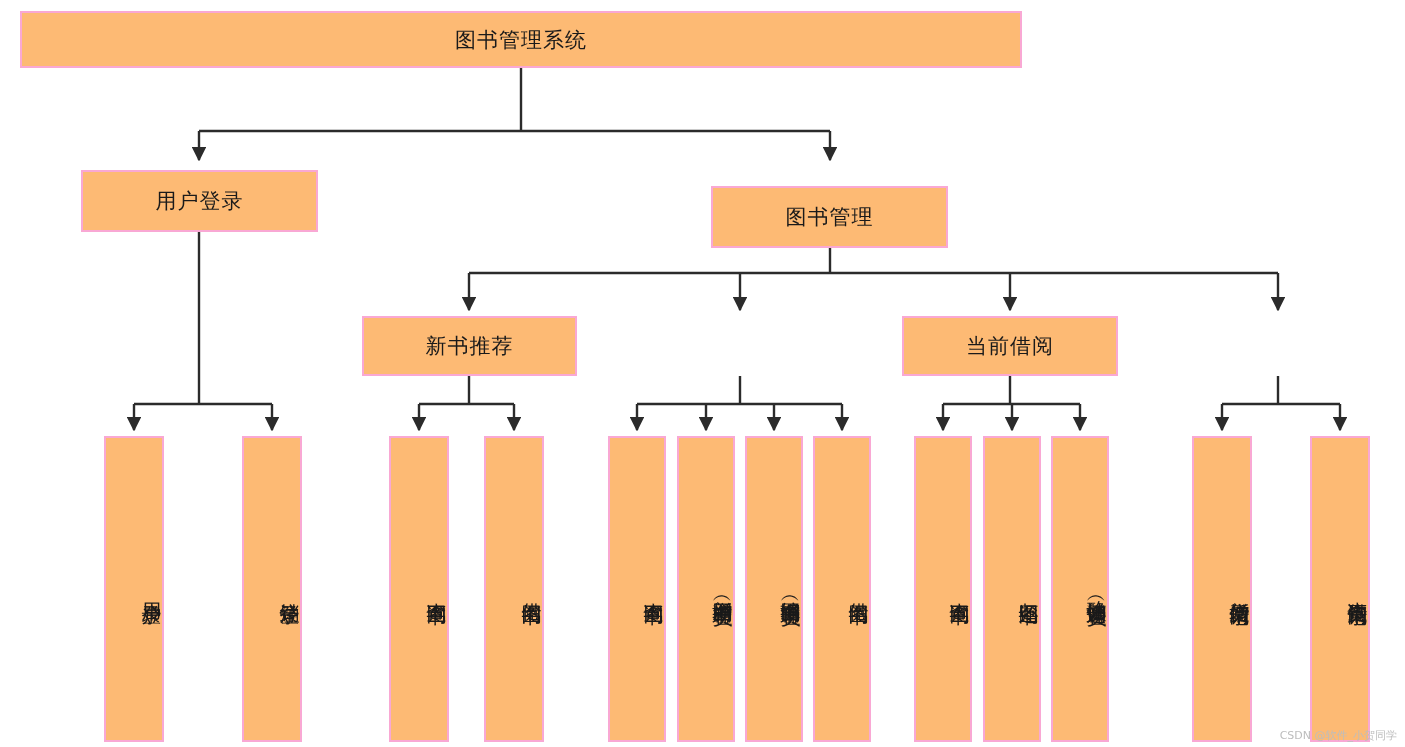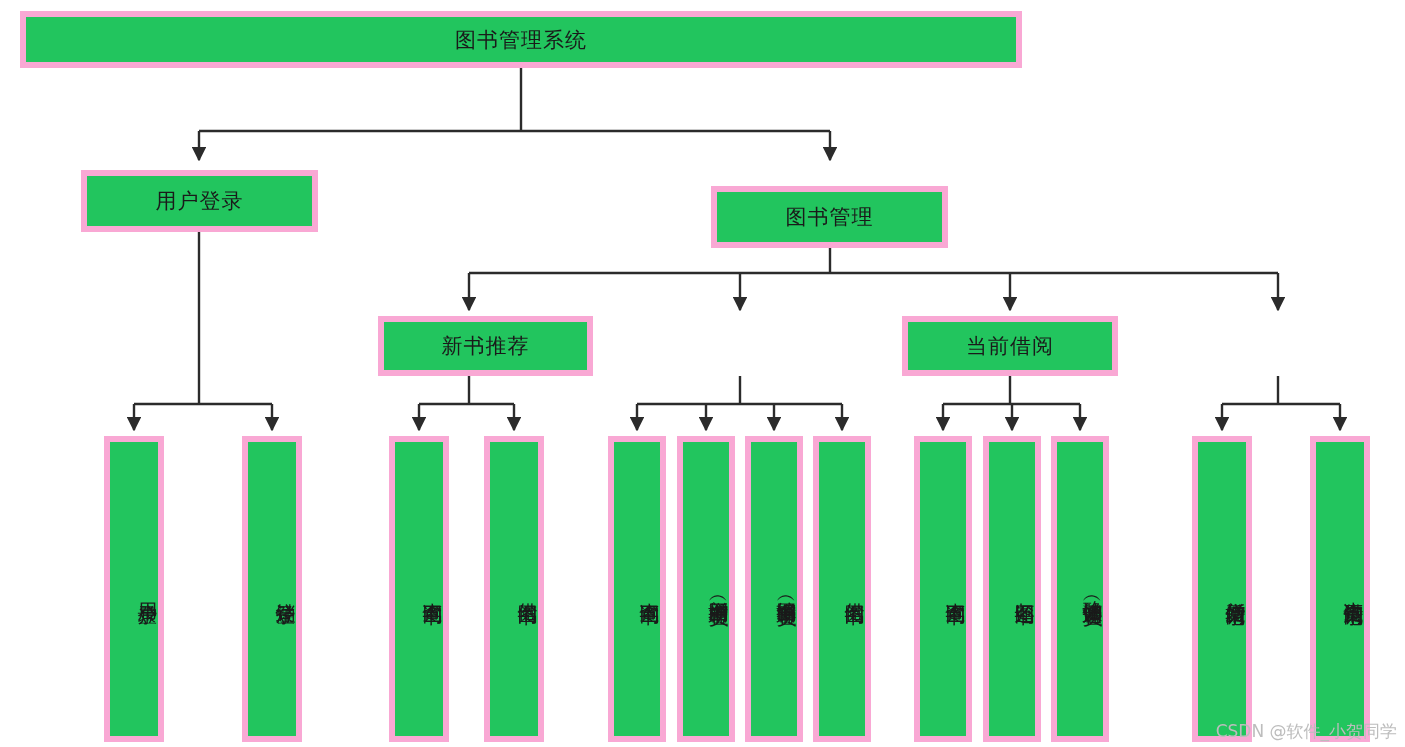--- a/index.html
+++ b/index.html
@@ -4,34 +4,34 @@
 <style>
   html,body{margin:0;padding:0;background:#ffffff;}
   body{
     width:1405px;height:747px;overflow:hidden;
     font-family:"Liberation Sans","DejaVu Sans",sans-serif;
   }
   #diagram-root{position:relative;width:1405px;height:747px;background:#fff;}
   svg#wires{position:absolute;left:0;top:0;width:1405px;height:747px;}
   .node{
     position:absolute;box-sizing:border-box;
-    background:#22c55e;border:6px solid #f9a8d4;
+    background:#fdba74;border:2px solid #f9a8d4;
     display:flex;align-items:center;justify-content:center;
     color:#1a1a1a;
   }
   .node.h{font-size:21px;letter-spacing:1px;}
   .node.v{
     writing-mode:vertical-rl;text-orientation:upright;
     font-size:20px;line-height:1.08;letter-spacing:1px;
     padding:6px 0;align-items:flex-start;justify-content:center;
     white-space:nowrap;
   }
   #watermark{
     position:absolute;right:8px;bottom:4px;
-    font-size:17px;color:#bdbdbd;white-space:nowrap;
+    font-size:11px;color:#bdbdbd;white-space:nowrap;
     font-family:"DejaVu Sans",sans-serif;
   }
 </style>
 </head>
 <body>
 
 <div id="diagram-root">
 
   <svg id="wires" viewBox="0 0 1405 747" xmlns="http://www.w3.org/2000/svg">
     <defs>
@@ -87,21 +87,21 @@
     <span>图书管理系统</span>
   </div>
 
   <div class="node h" style="left:81px;top:170px;width:237px;height:62px;">
     <span>用户登录</span>
   </div>
   <div class="node h" style="left:711px;top:170px;width:237px;height:62px;margin-top:16px;">
     <span>图书管理</span>
   </div>
 
-  <div class="node h" style="left:362px;top:316px;width:215px;height:60px;margin-left:16px;">
+  <div class="node h" style="left:362px;top:316px;width:215px;height:60px;">
     <span>新书推荐</span>
   </div>
   <div class="node h" style="left:902px;top:316px;width:216px;height:60px;">
     <span>当前借阅</span>
   </div>
 
   <div id="leaf-layer">
       <div class="node v" style="left: 104px; top: 436px; width: 60px; height: 306px;">
         <span>用户登录</span>
       </div>

